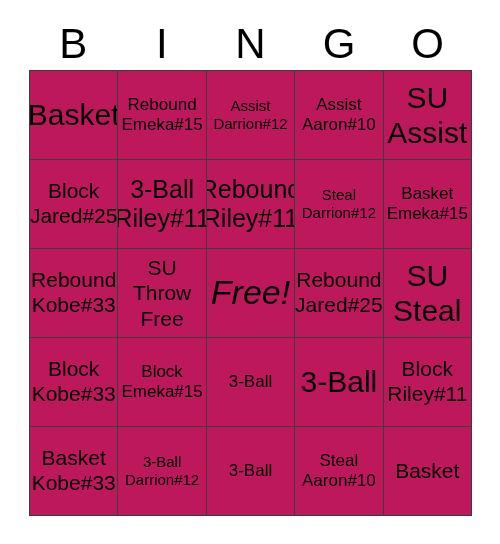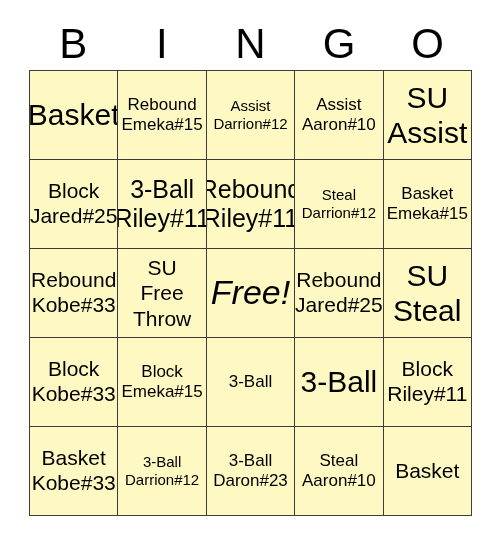--- a/index.html
+++ b/index.html
@@ -44,21 +44,21 @@
     left: 29px;
     top: 70px;
     width: 443px;
     height: 446px;
     display: grid;
     grid-template-columns: repeat(5, 1fr);
     grid-template-rows: repeat(5, 1fr);
     border-top: 1px solid #3c3c3c;
     border-left: 1px solid #3c3c3c;
     box-sizing: border-box;
-    background: #fef9c3;
+    background: #be185d;
   }
   .cell {
     border-right: 1px solid #3c3c3c;
     border-bottom: 1px solid #3c3c3c;
     box-sizing: border-box;
     display: flex;
     flex-direction: column;
     align-items: center;
     justify-content: center;
     text-align: center;
@@ -132,22 +132,22 @@
       <div class="cell fs-sm">
         <span class="line">Basket</span>
         <span class="line">Emeka#15</span>
       </div>
       <div class="cell fs-md">
         <span class="line">Rebound</span>
         <span class="line">Kobe#33</span>
       </div>
       <div class="cell fs-tri">
         <span class="line">SU</span>
+        <span class="line">Throw</span>
         <span class="line">Free</span>
-        <span class="line">Throw</span>
       </div>
       <div class="cell fs-free">
         <span class="line">Free!</span>
       </div>
       <div class="cell fs-md">
         <span class="line">Rebound</span>
         <span class="line">Jared#25</span>
       </div>
       <div class="cell fs-xl">
         <span class="line">SU</span>
@@ -174,21 +174,20 @@
       <div class="cell fs-md">
         <span class="line">Basket</span>
         <span class="line">Kobe#33</span>
       </div>
       <div class="cell fs-xs">
         <span class="line">3-Ball</span>
         <span class="line">Darrion#12</span>
       </div>
       <div class="cell fs-sm">
         <span class="line">3-Ball</span>
-        <span class="line">Daron#23</span>
       </div>
       <div class="cell fs-sm">
         <span class="line">Steal</span>
         <span class="line">Aaron#10</span>
       </div>
       <div class="cell fs-md">
         <span class="line">Basket</span>
       </div>
     </div>
 

